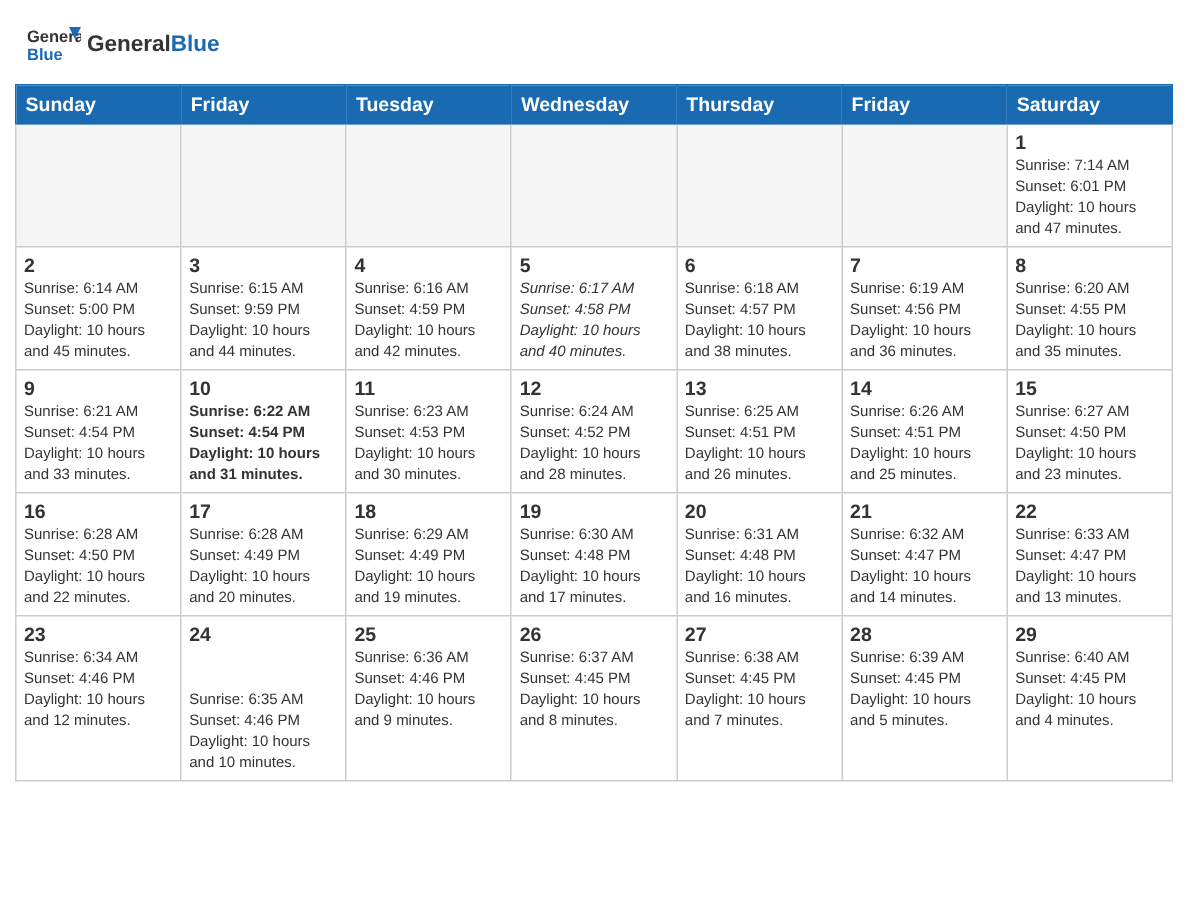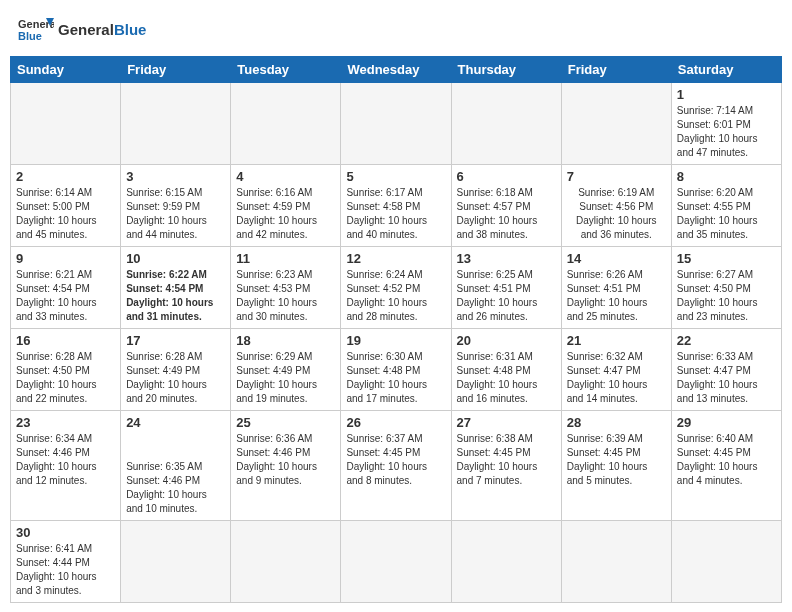--- a/index.html
+++ b/index.html
@@ -139,33 +139,33 @@
 Daylight: 10 hours and 44 minutes.</div>
         </td>
         <td>
           <div class="day-number">4</div>
           <div class="day-info" style="white-space: pre-line;">Sunrise: 6:16 AM
 Sunset: 4:59 PM
 Daylight: 10 hours and 42 minutes.</div>
         </td>
         <td>
           <div class="day-number">5</div>
-          <div class="day-info" style="white-space: pre-line;">Sunrise: 6:17 AM
+          <div class="day-info" style="white-space: pre-line; font-style: italic;">Sunrise: 6:17 AM
 Sunset: 4:58 PM
 Daylight: 10 hours and 40 minutes.</div>
         </td>
         <td>
           <div class="day-number">6</div>
           <div class="day-info" style="white-space: pre-line;">Sunrise: 6:18 AM
 Sunset: 4:57 PM
 Daylight: 10 hours and 38 minutes.</div>
         </td>
         <td>
           <div class="day-number">7</div>
-          <div class="day-info" style="white-space: pre-line; text-align: center;">Sunrise: 6:19 AM
+          <div class="day-info" style="white-space: pre-line;">Sunrise: 6:19 AM
 Sunset: 4:56 PM
 Daylight: 10 hours and 36 minutes.</div>
         </td>
         <td>
           <div class="day-number">8</div>
           <div class="day-info" style="white-space: pre-line;">Sunrise: 6:20 AM
 Sunset: 4:55 PM
 Daylight: 10 hours and 35 minutes.</div>
         </td>
       </tr>
@@ -294,28 +294,14 @@
 Sunset: 4:45 PM
 Daylight: 10 hours and 5 minutes.</div>
         </td>
         <td>
           <div class="day-number">29</div>
           <div class="day-info" style="white-space: pre-line;">Sunrise: 6:40 AM
 Sunset: 4:45 PM
 Daylight: 10 hours and 4 minutes.</div>
         </td>
       </tr>
-      <tr>
-        <td>
-          <div class="day-number">30</div>
-          <div class="day-info" style="white-space: pre-line;">Sunrise: 6:41 AM
-Sunset: 4:44 PM
-Daylight: 10 hours and 3 minutes.</div>
-        </td>
-        <td class="empty" style="background: rgb(245, 245, 245);"></td>
-        <td class="empty" style="background: rgb(245, 245, 245);"></td>
-        <td class="empty" style="background: rgb(245, 245, 245);"></td>
-        <td class="empty" style="background: rgb(245, 245, 245);"></td>
-        <td class="empty" style="background: rgb(245, 245, 245);"></td>
-        <td class="empty" style="background: rgb(245, 245, 245);"></td>
-      </tr>
     </tbody>
 </table>
 
 </body></html>

